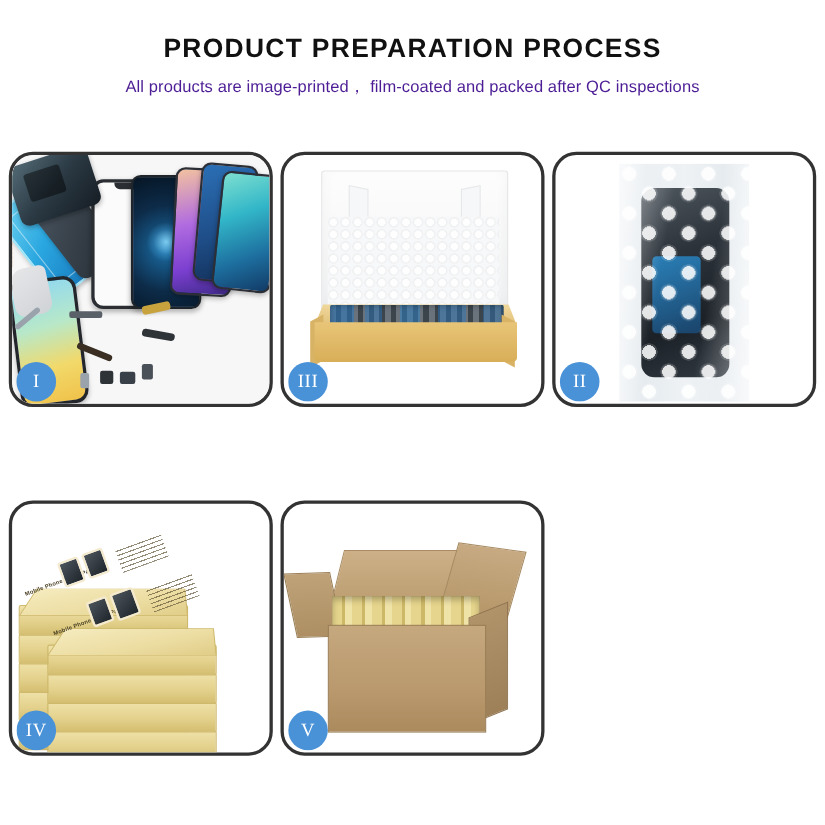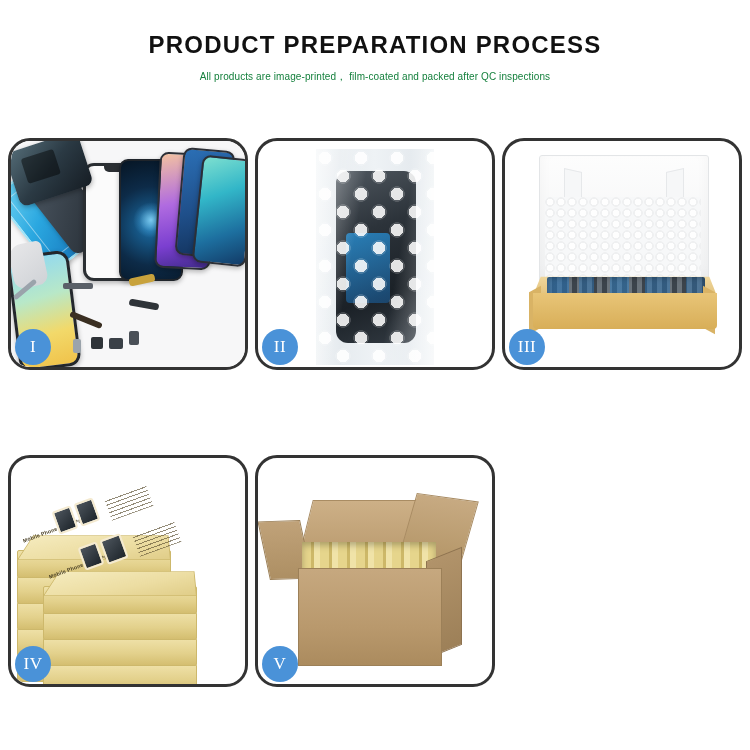--- a/index.html
+++ b/index.html
@@ -24,23 +24,23 @@
   .main-title {
     font-size: 24px;
     font-weight: 700;
     letter-spacing: 1.2px;
     color: #111111;
     line-height: 1.1;
     margin: 0;
     white-space: nowrap;
   }
   .sub-title {
-    font-size: 10px;
+    font-size: 15px;
     font-weight: 400;
-    color: #15803d;
+    color: #4c1d95;
     margin: 12px 0 0 0;
     letter-spacing: 0.1px;
     white-space: nowrap;
   }
 
   
   .grid {
     position: absolute;
     top: 138px;
     left: 8px;
@@ -400,51 +400,51 @@
       <div class="part-tool"></div>
       <div class="part-screws"></div>
     </div>
     <div class="badge">
       <span>I</span>
     </div>
   </div>
 
   <div class="panel">
     <div class="panel-stage">
-      <div class="p2-wrap">
-        <div class="p2-item"></div>
-        <div class="p2-bubbles"></div>
-        <div class="p2-sheen"></div>
-      </div>
-    </div>
-    <div class="badge">
-      <span>II</span>
-    </div>
-  </div>
-
-  <div class="panel">
-    <div class="panel-stage">
       <div class="p3-lid">
         <div class="p3-lid-flapL"></div>
         <div class="p3-lid-flapR"></div>
       </div>
       <div class="p3-foam"></div>
       <div class="p3-tray-top"></div>
       <div class="p3-items"></div>
       <div class="p3-edgeL"></div>
       <div class="p3-edgeR"></div>
       <div class="p3-tray-front"></div>
     </div>
     <div class="badge">
       <span>III</span>
     </div>
   </div>
 
   <div class="panel">
     <div class="panel-stage">
+      <div class="p2-wrap">
+        <div class="p2-item"></div>
+        <div class="p2-bubbles"></div>
+        <div class="p2-sheen"></div>
+      </div>
+    </div>
+    <div class="badge">
+      <span>II</span>
+    </div>
+  </div>
+
+  <div class="panel">
+    <div class="panel-stage">
 
       <div class="p4-box" style="left:6px; top:196px;"></div>
       <div class="p4-box" style="left:6px; top:170px;"></div>
       <div class="p4-box" style="left:6px; top:144px;"></div>
       <div class="p4-box" style="left:6px; top:118px;"></div>
       <div class="p4-box" style="left:6px; top:92px;"></div>
 
       <div class="p4-top" style="left:6px; top:56px;"></div>
       <div class="p4-label" style="left:10px; top:68px;">Mobile Phone Spare Parts</div>
       <div class="p4-screen" style="left:44px; top:50px; width:16px; height:20px; transform:rotate(-20deg);"></div>

